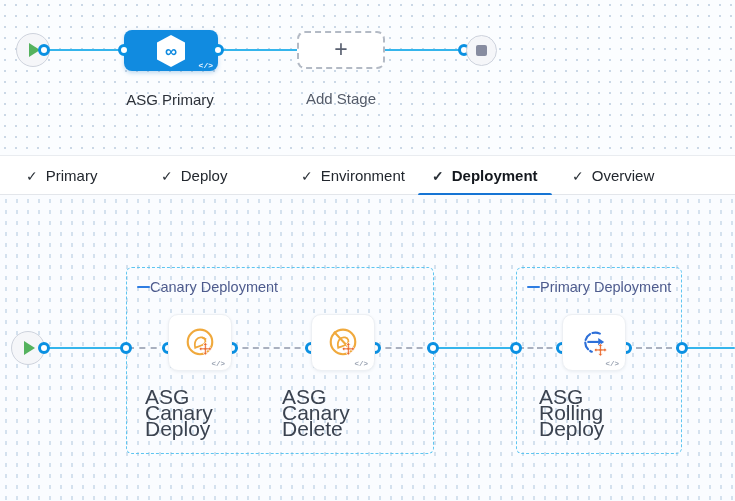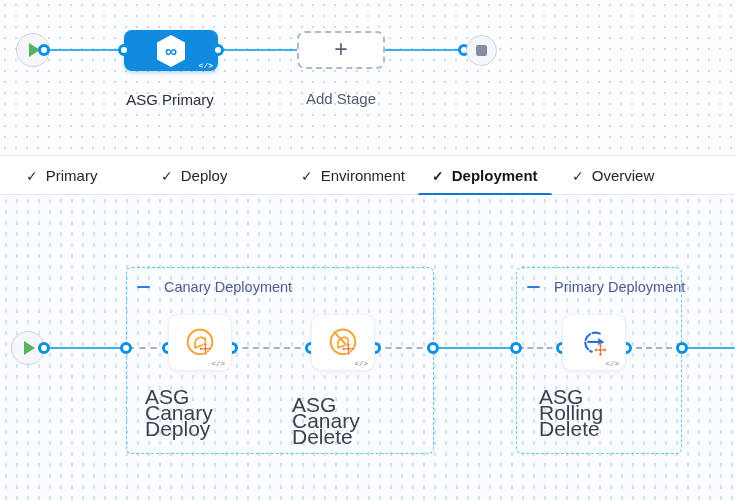--- a/index.html
+++ b/index.html
@@ -69,21 +69,21 @@
     gap:8px; padding:0 14px; font-size:15px; color:#22272e; cursor:pointer; }
   .tab .chk { font-size:14px; color:#2b3138; }
   .tab.active { font-weight:bold; color:#14181e; }
   .tab .underline { display:none; }
   .tab.active .underline { display:block; position:absolute; left:0; right:0; bottom:-1px;
     height:3px; background:#1574d4; border-radius:2px 2px 0 0; }
 
   
   .group-box { position:absolute; top:72px; height:187px;
     border:1px dashed #5ec6f1; border-radius:6px; }
-  .group-header { position:absolute; display:flex; align-items:center; gap:14px; cursor:pointer; }
+  .group-header { position:absolute; display:flex; align-items:center; gap:0; cursor:pointer; }
   .group-dash { width:13px; height:2.5px; background:#2e7de2; border-radius:1px; }
   .group-title { font-size:14.5px; color:#4e5b8d; }
 
   
   .step-card {
     position:absolute; top:119px; width:64px; height:57px; background:#fff;
     border:1px solid #edf0f4; border-radius:10px; cursor:pointer;
     box-shadow:0 1px 3px rgba(40,60,90,.08);
     display:flex; align-items:center; justify-content:center;
   }
@@ -230,17 +230,17 @@
         <path d="M8.8 14 H 19.5" stroke="#2d6fd8" stroke-width="2" fill="none"></path>
         <polygon points="19,10.2 24.5,14 19,17.8" fill="#2d6fd8"></polygon>
         <g transform="translate(14.5,15.5)">
           <path d="M6.5 0 L8.7 2.4 H7.4 V5.1 H10.1 V3.8 L12.5 6 L10.1 8.2 V6.9 H7.4 V9.6 H8.7 L6.5 12 L4.3 9.6 H5.6 V6.9 H2.9 V8.2 L0.5 6 L2.9 3.8 V5.1 H5.6 V2.4 H4.3 Z" fill="#ea6a2e" stroke="#ffffff" stroke-width="0.7"></path>
         </g>
       </svg>
       <span class="card-code">&lt;/&gt;</span>
     </div>
 
     <div class="step-label" style="left:145px;">ASG Canary Deploy</div>
-    <div class="step-label" style="left:292px;margin-top:8px;">ASG Canary Delete</div>
-    <div class="step-label" style="left:539px;">ASG Rolling Delete</div>
+    <div class="step-label" style="left:282px;">ASG Canary Delete</div>
+    <div class="step-label" style="left:539px;">ASG Rolling Deploy</div>
   </div>
 
 </div>
 
 </body></html>

